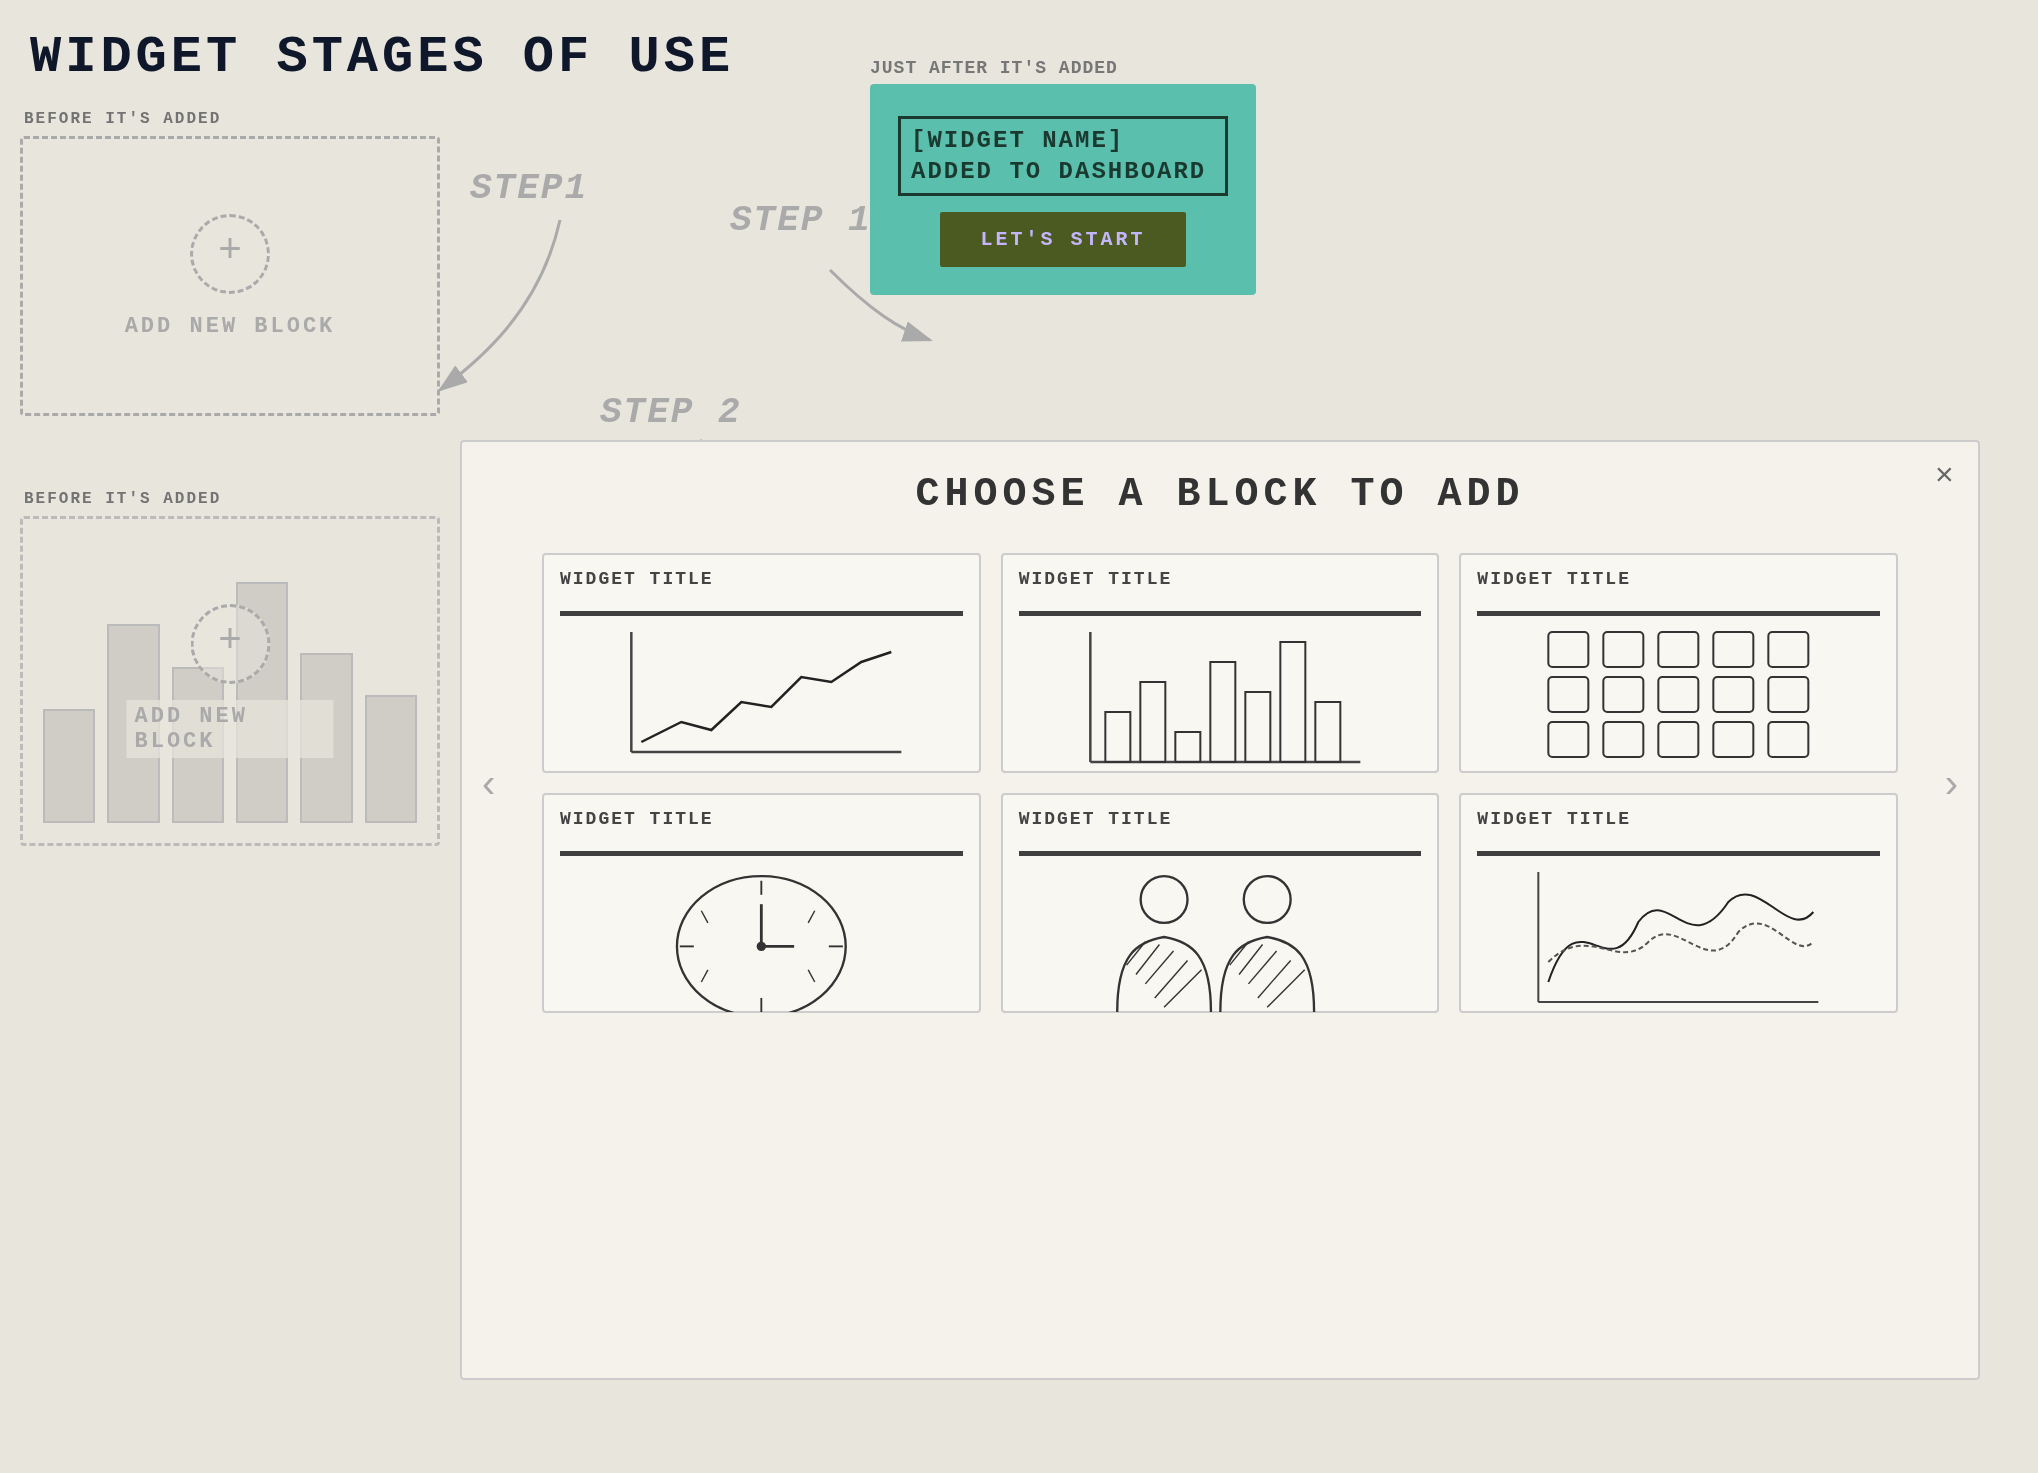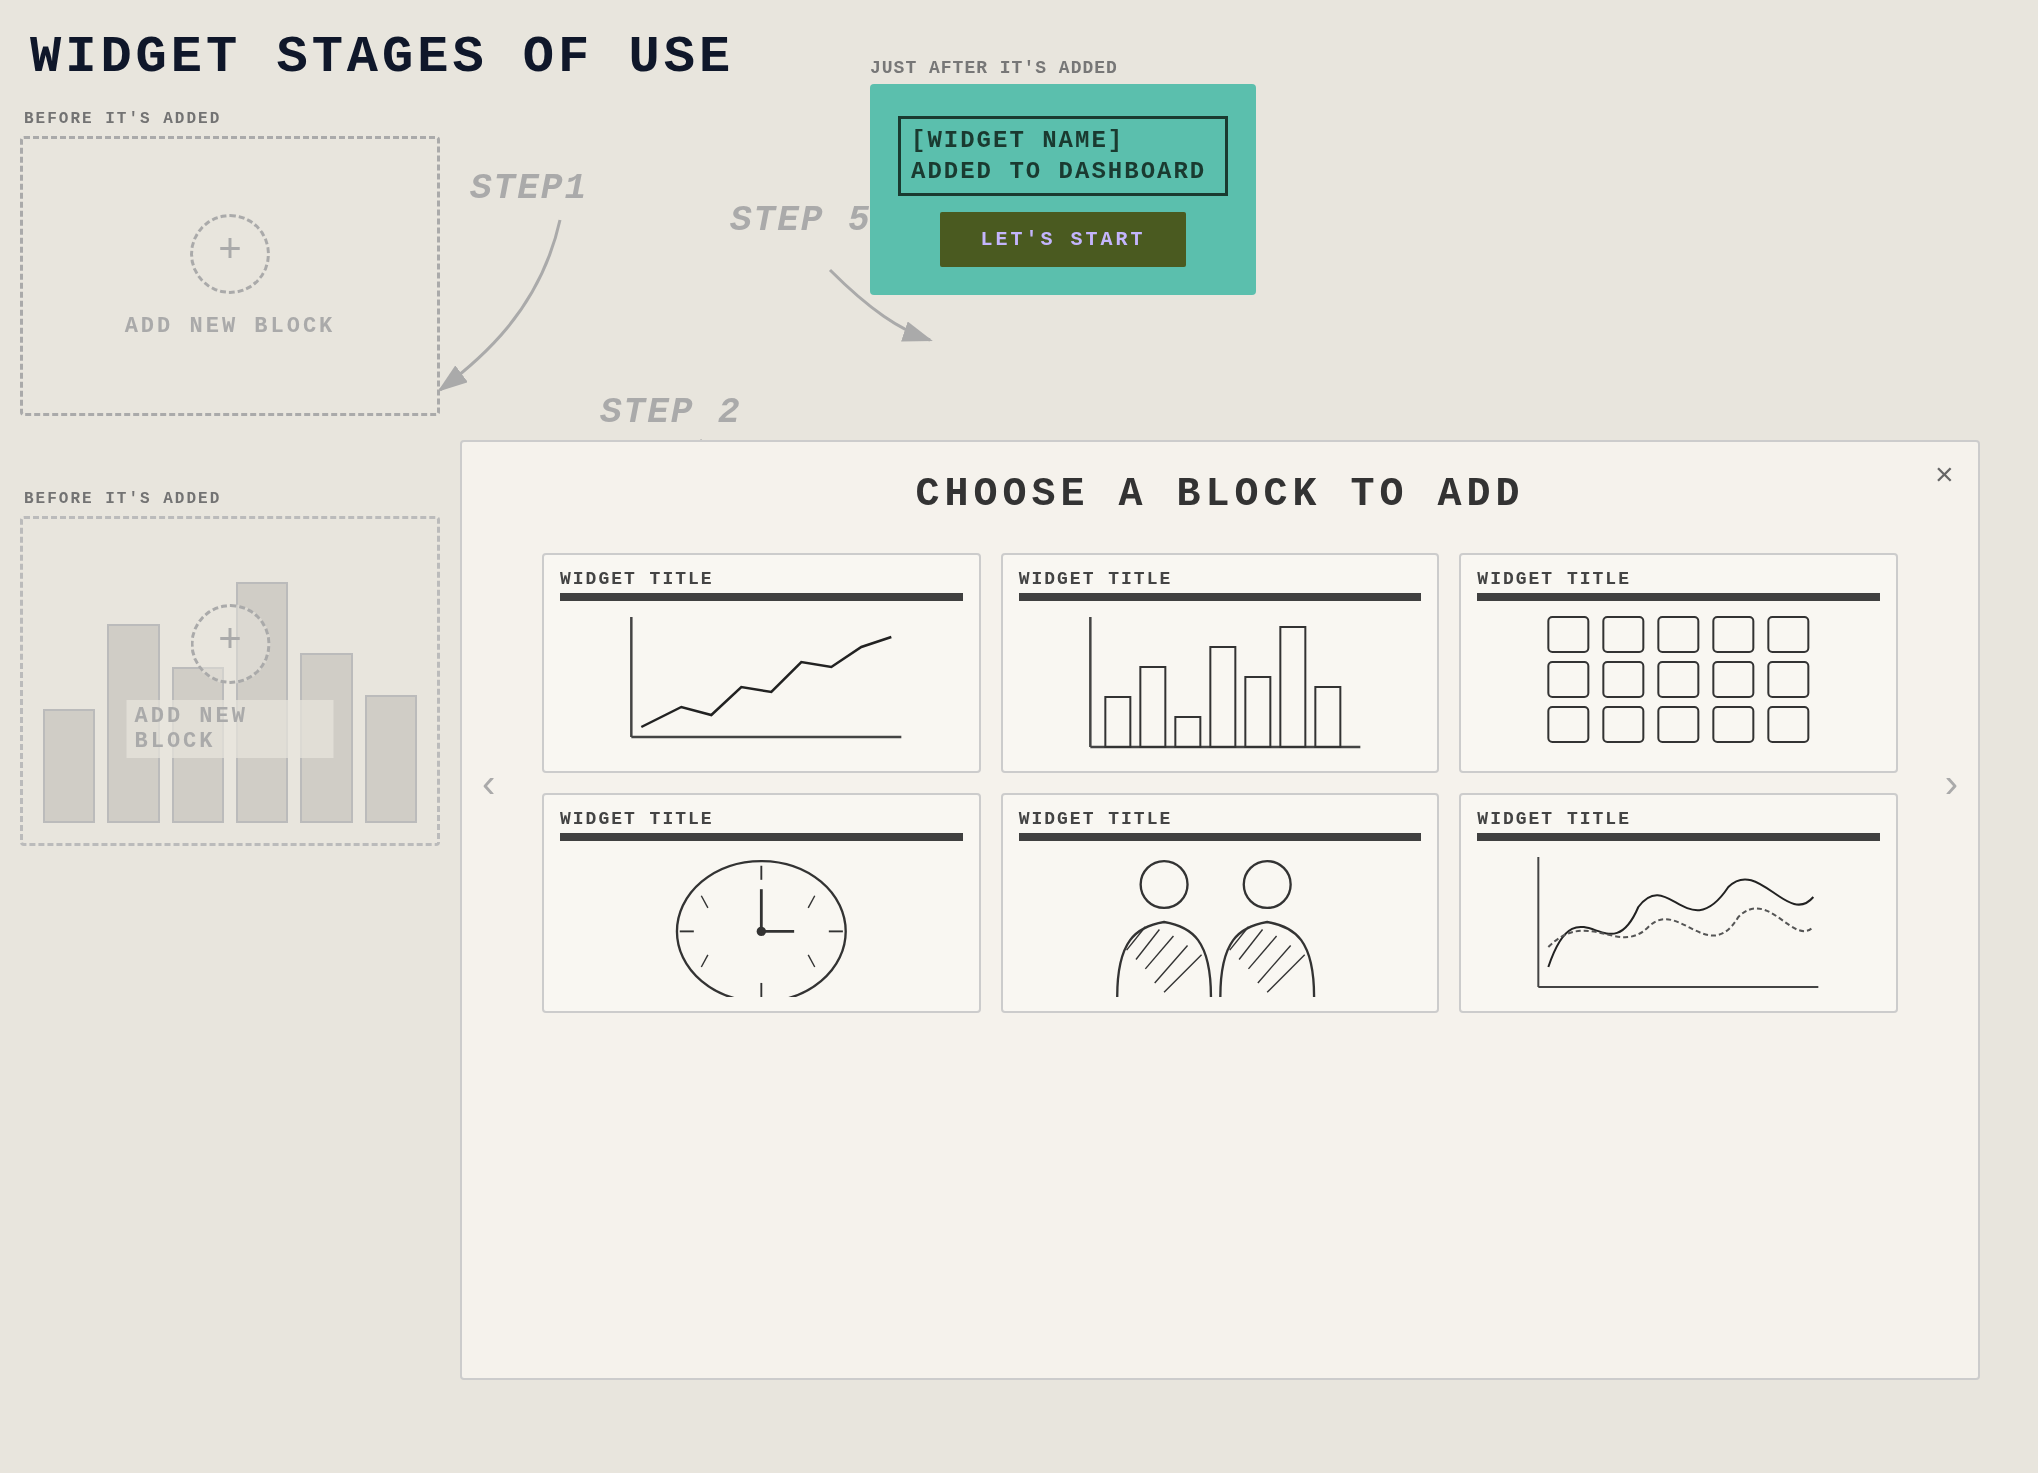--- a/index.html
+++ b/index.html
@@ -313,22 +313,22 @@
       cursor: pointer;
     }
 
     .widget-card-title {
       font-size: 18px;
       font-weight: bold;
       letter-spacing: 2px;
       text-transform: uppercase;
       color: #444;
       margin-bottom: 6px;
-      border-bottom: 8px solid #404040;
-      padding-bottom: 4px;
+      border-bottom: 5px solid #404040;
+      padding-bottom: 22px;
     }
 
     .widget-drawing {
       width: 100%;
       height: 150px;
     }
 
     
     .modal-nav-left {
       position: absolute;
@@ -384,21 +384,21 @@
       <div class="add-circle-chart">
         <span class="plus-sign">+</span>
       </div>
       <div class="add-label-chart">ADD NEW BLOCK</div>
     </div>
   </div>
 </div>
 
 <div class="step-label step1">STEP1</div>
 <div class="step-label step2">STEP 2</div>
-<div class="step-label step3">STEP 5</div>
+<div class="step-label step3">STEP 1</div>
 
 <svg class="arrows-svg" xmlns="http://www.w3.org/2000/svg">
   <defs>
     <marker id="arrowhead" markerWidth="10" markerHeight="7" refX="9" refY="3.5" orient="auto">
       <polygon points="0 0, 10 3.5, 0 7" fill="#aaa"></polygon>
     </marker>
   </defs>
 
   <path d="M 560,220 C 540,310 480,360 440,390" fill="none" stroke="#aaa" stroke-width="3" marker-end="url(#arrowhead)"></path>
 

